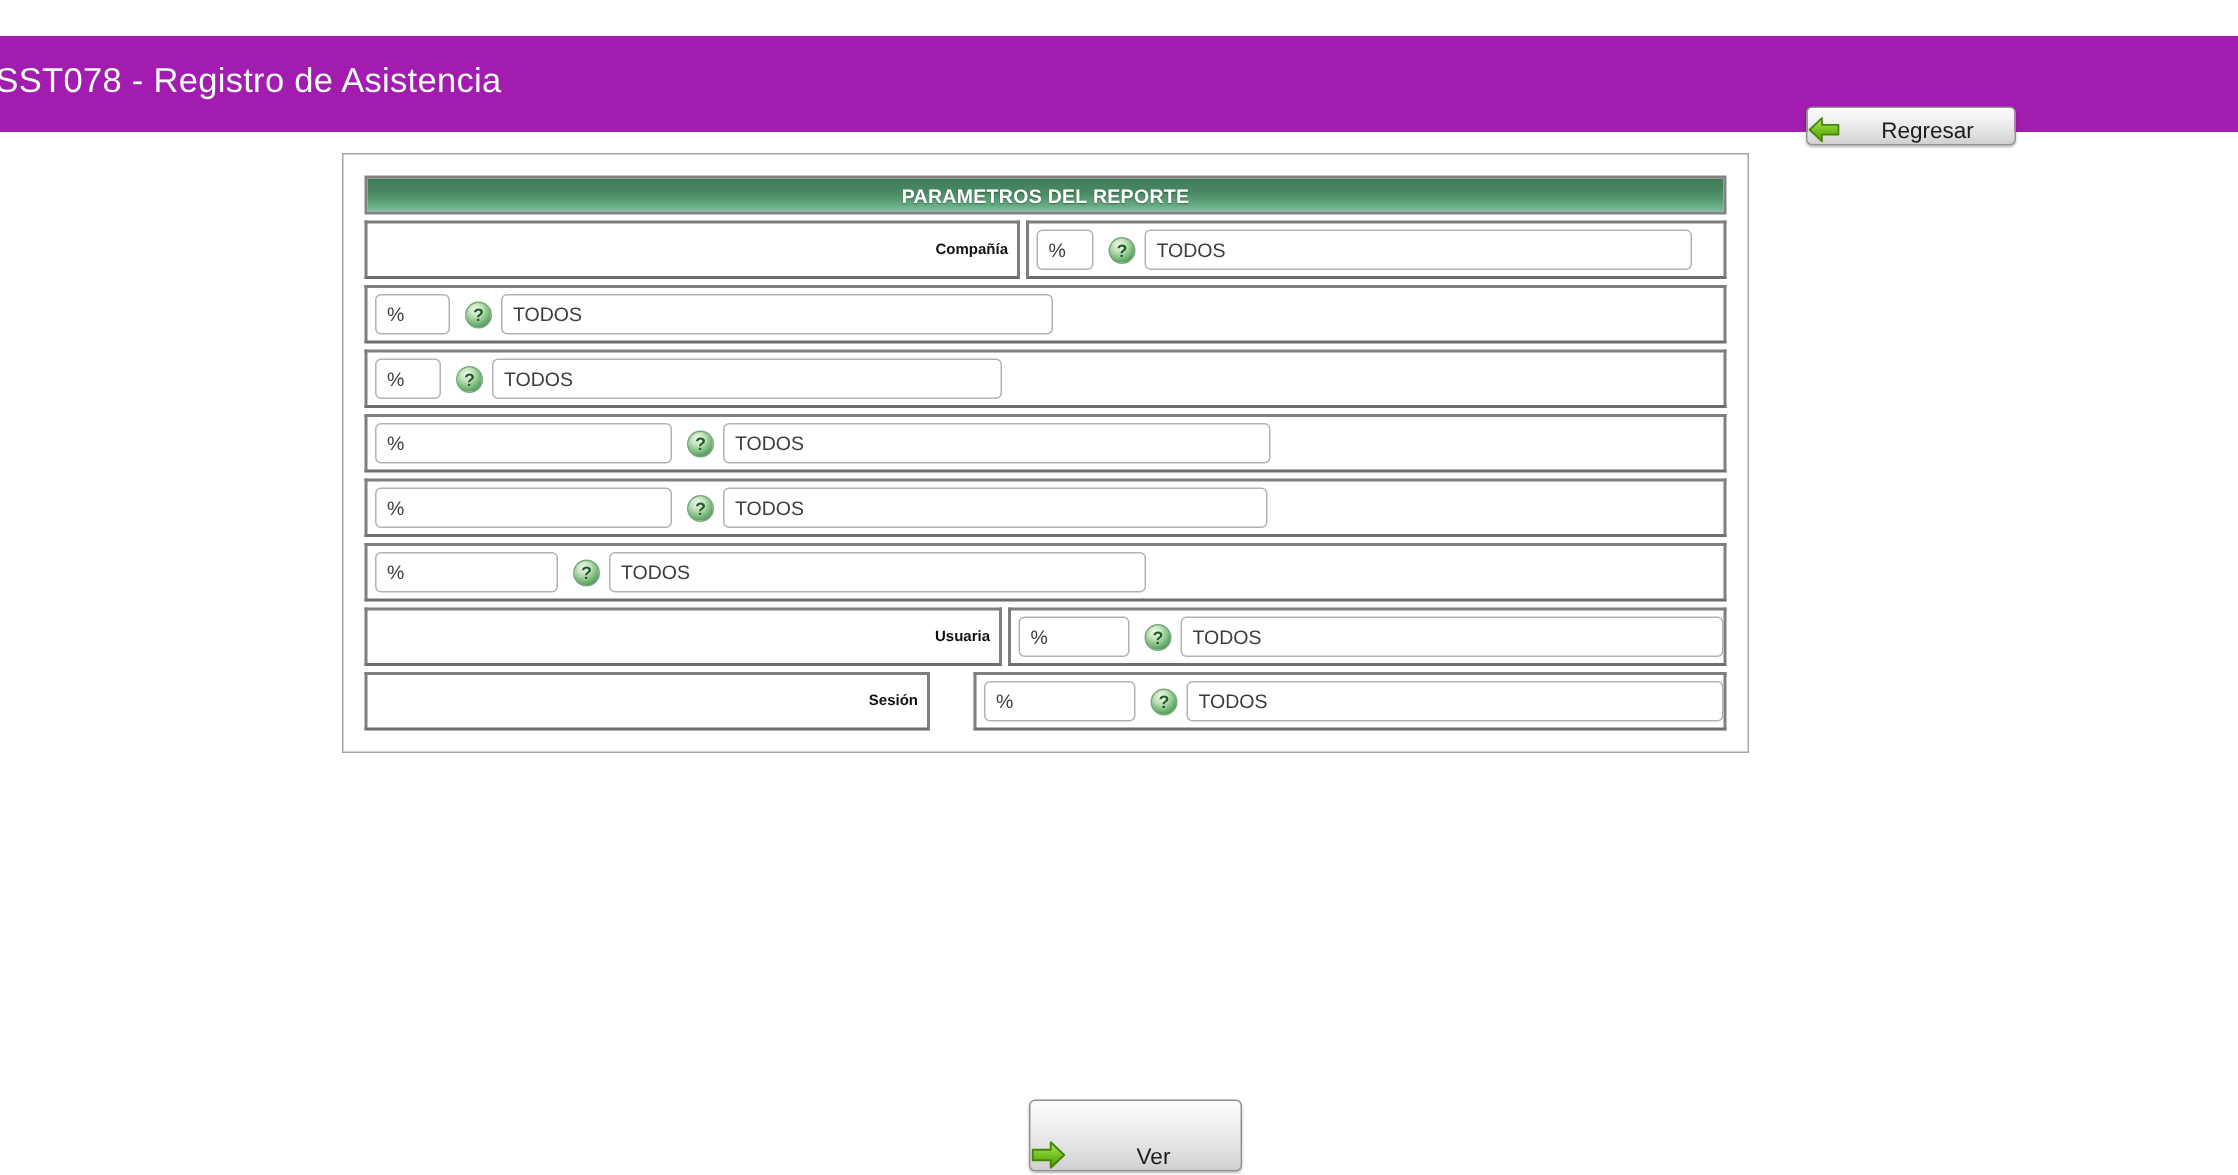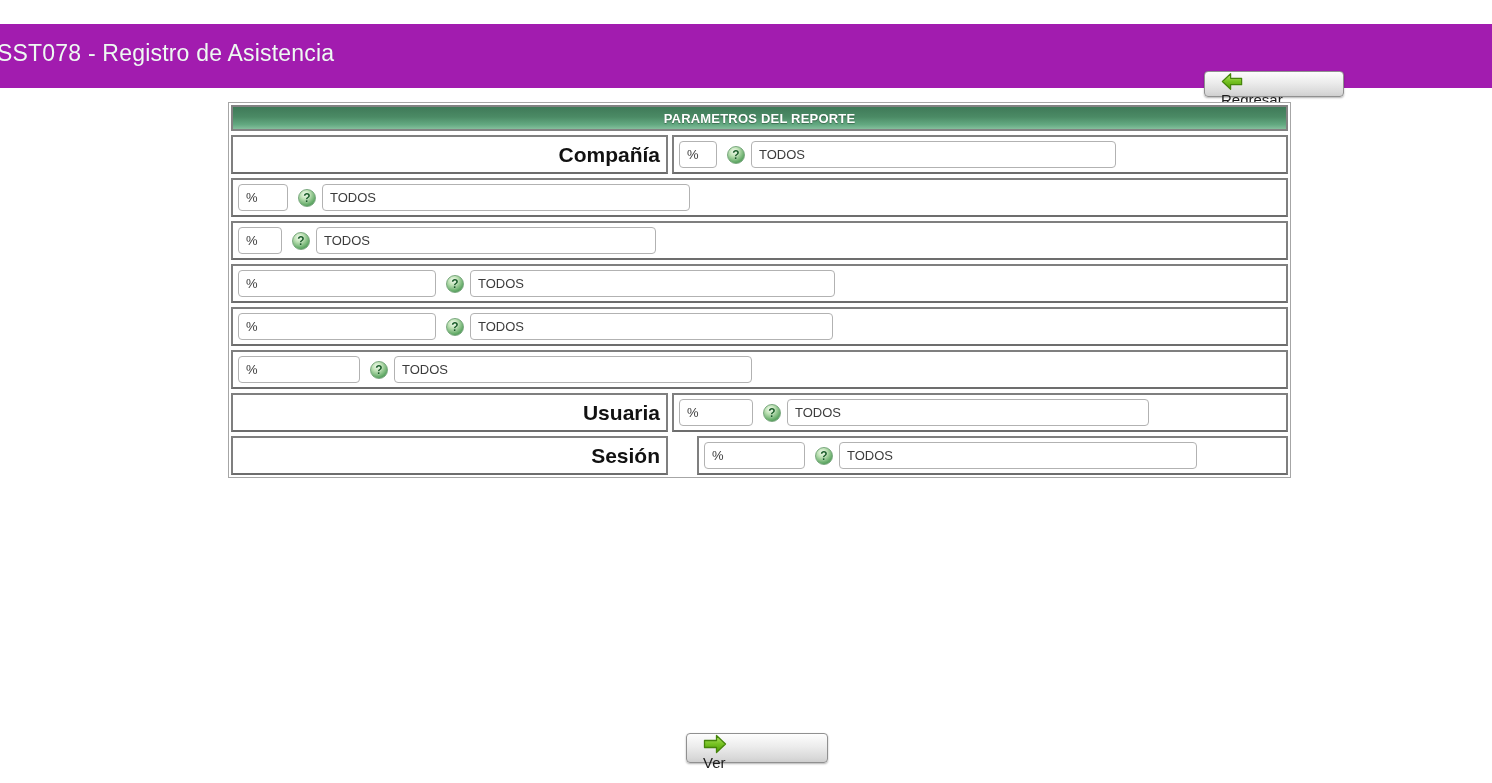--- a/index.html
+++ b/index.html
@@ -17,62 +17,61 @@
   }
   .app-title{
     position:absolute;left:-3px;top:15px;
     color:#eefaf2;font-size:23px;line-height:28px;font-weight:400;
     white-space:nowrap;letter-spacing:0.2px;
   }
 
   
   .btn{
     position:absolute;box-sizing:border-box;
-    display:flex;align-items:flex-start;
-    padding-left:16px;
+    display:flex;align-items:flex-end;
+    padding-left:0;
     background:linear-gradient(180deg,#fdfdfd 0%,#ececec 45%,#d9d9d9 85%,#cfcfcf 100%);
     border:1px solid #909090;border-radius:4px;
     box-shadow:0 1px 2px rgba(0,0,0,0.3);
     cursor:pointer;
-    flex-direction:column;
   }
   .btn .btn-label{
     flex:1;text-align:center;
     font-size:15px;color:#1c1c1c;
   }
   .btn-regresar{left:1204px;top:71px;width:140px;height:26px;}
-  .btn-ver{left:686px;top:733px;width:142px;height:30px;}
+  .btn-ver{left:686px;top:733px;width:142px;height:48px;}
   .arrow-svg{display:block;}
 
   
   .params-table{
-    position:absolute;left:228px;top:102px;width:1063px;
+    position:absolute;left:228px;top:102px;width:938px;
     box-sizing:border-box;border:1px solid #a6a6a6;
-    padding:2px;background:#ffffff;
+    padding:14px;background:#ffffff;
   }
   .tbl-header{
     box-sizing:border-box;height:26px;margin-bottom:4px;
     border:2px solid #828282;
     background:linear-gradient(180deg,#3f7a58 0%,#4b8a65 45%,#63a981 80%,#85bf9d 100%);
     display:flex;align-items:center;justify-content:center;
   }
   .tbl-header-text{
     color:#ffffff;font-weight:bold;font-size:13px;letter-spacing:0.2px;
     text-shadow:0 1px 1px rgba(0,0,0,0.35);
   }
   .row{display:flex;gap:4px;margin-bottom:4px;}
   .row:last-child{margin-bottom:0;gap:29px;}
   .cell{
     box-sizing:border-box;height:39px;background:#ffffff;
     border:2px solid #7f7f7f;border-bottom-color:#6d6d6d;
     display:flex;align-items:center;
   }
   .cell.lbl{width:437px;justify-content:flex-end;padding-right:6px;}
   .cell.fld{flex:1;padding-left:5px;}
-  .lbl-text{font-weight:bold;font-size:21px;color:#111111;white-space:nowrap;}
+  .lbl-text{font-weight:bold;font-size:10px;color:#111111;white-space:nowrap;}
 
   .inp{
     box-sizing:border-box;height:27px;
     border:1px solid #b2b2b2;border-radius:4px;
     padding:0 7px;font-family:"Liberation Sans",sans-serif;
     font-size:13px;color:#3c3c3c;background:#ffffff;outline:none;
   }
   .help{
     box-sizing:border-box;width:18px;height:18px;margin-left:10px;
     border-radius:50%;

